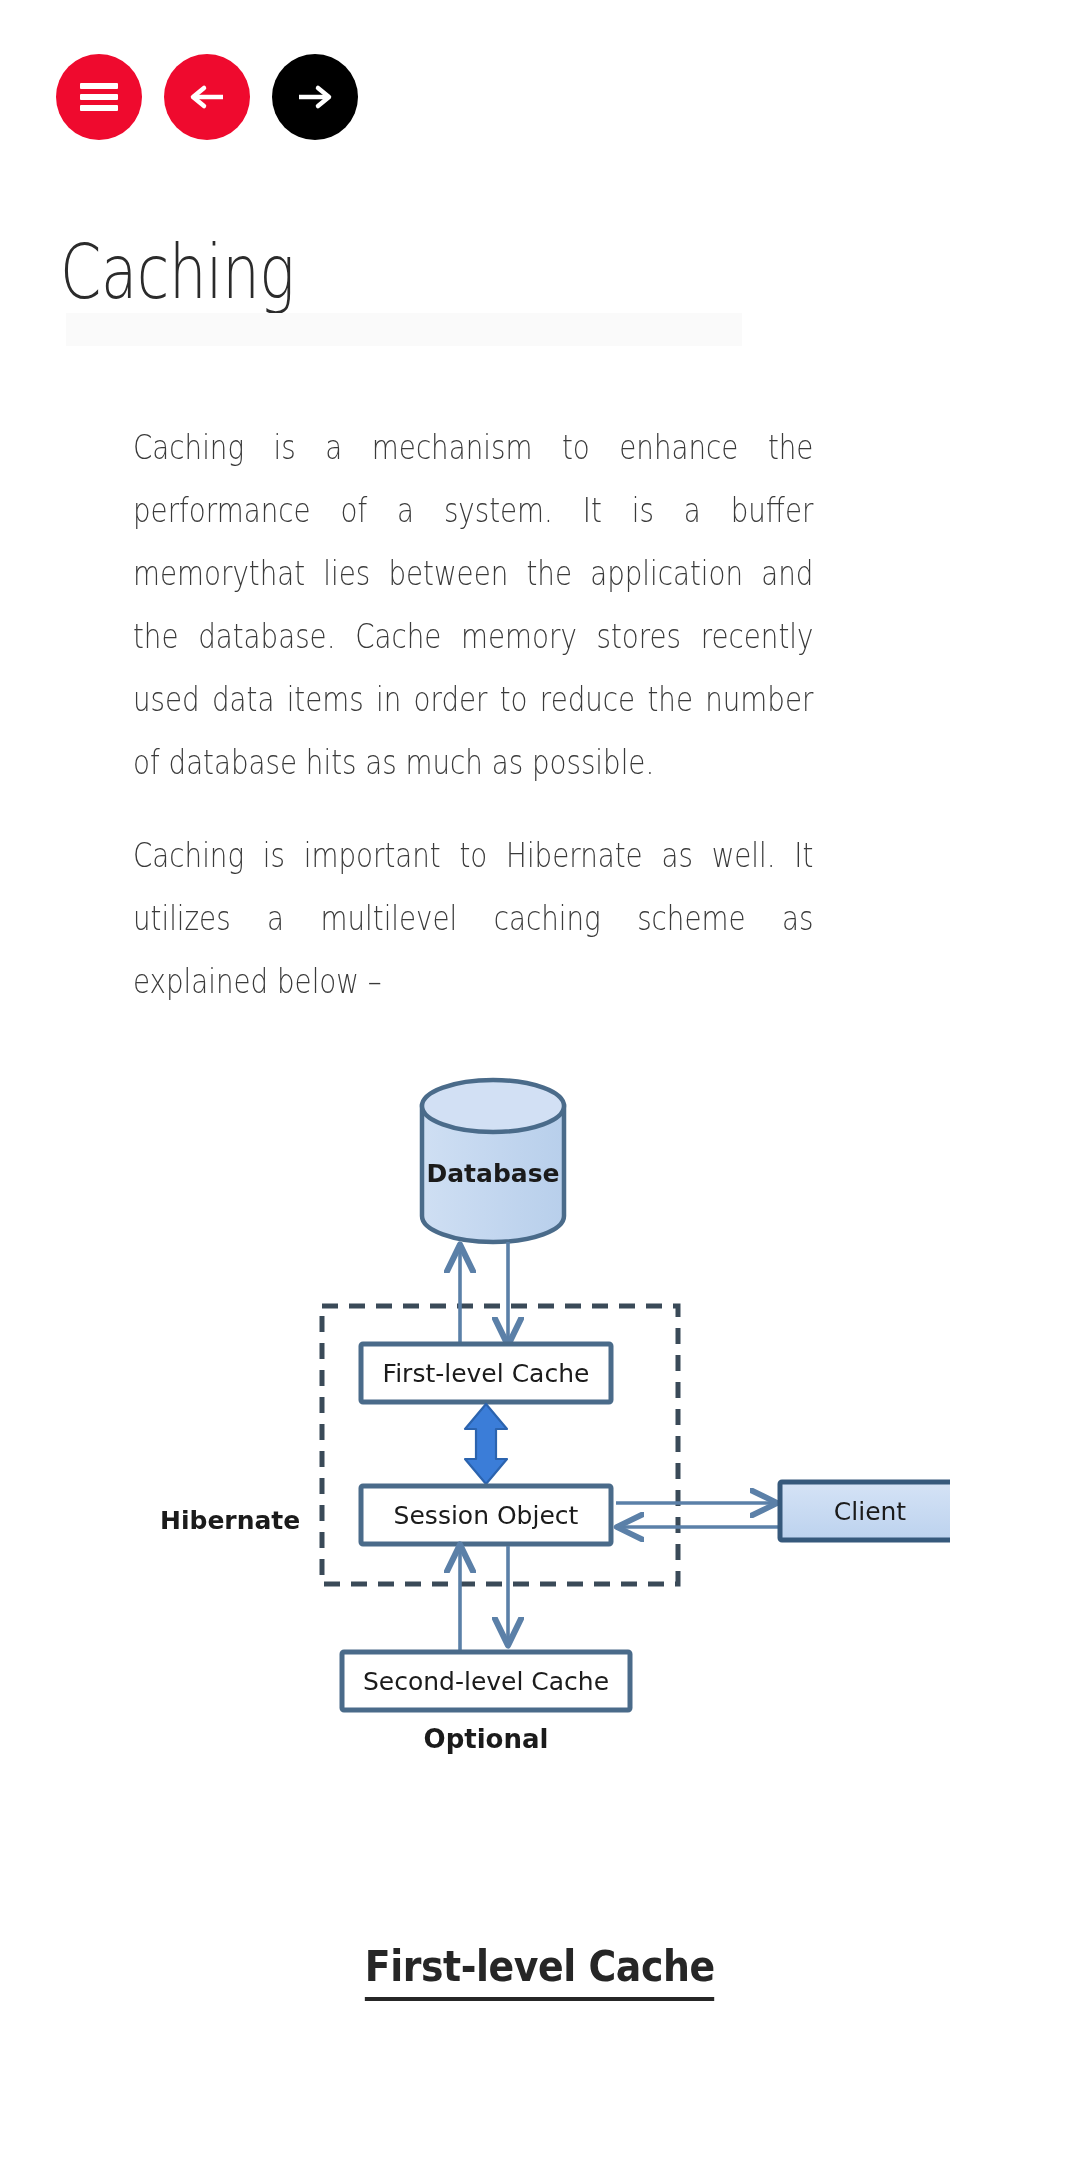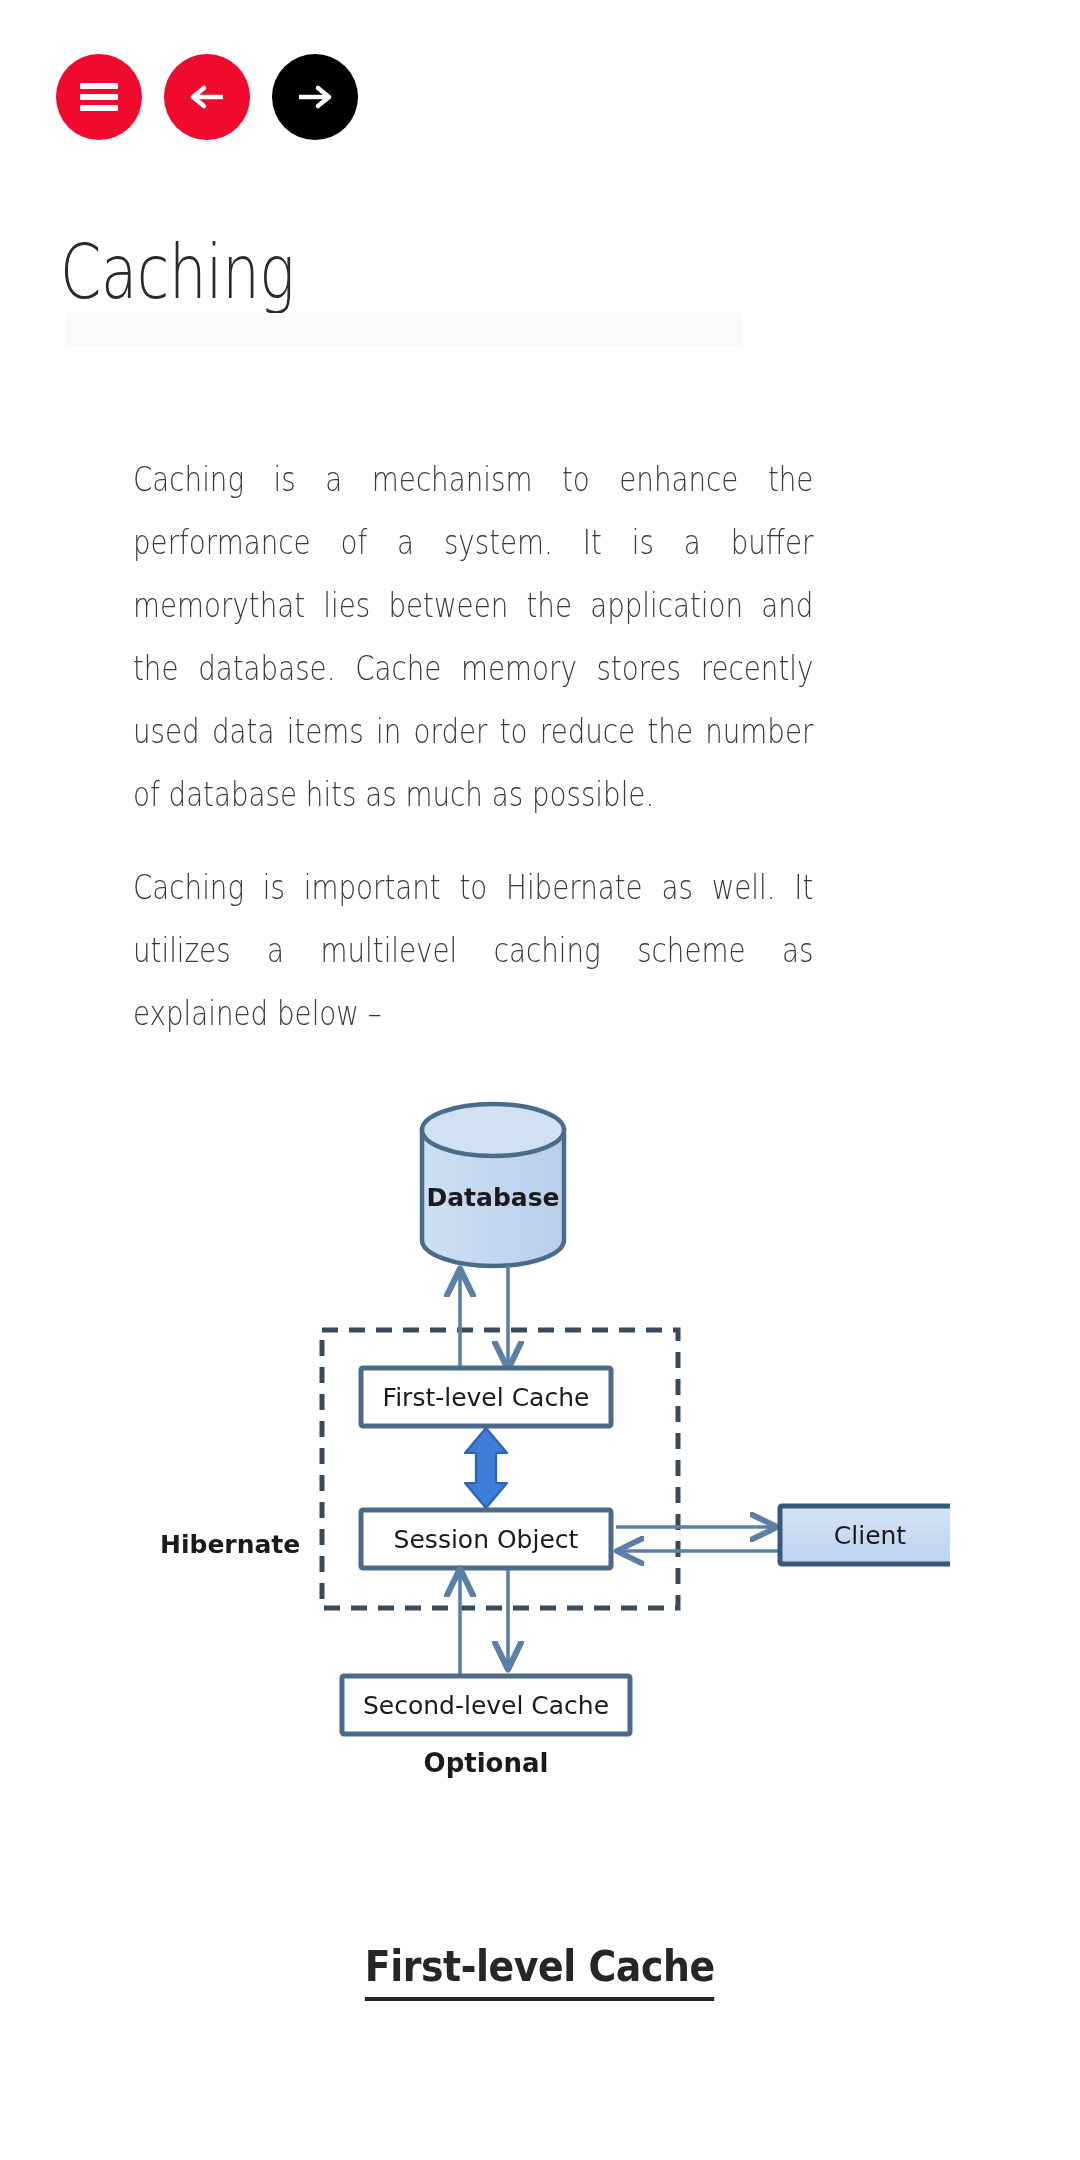--- a/index.html
+++ b/index.html
@@ -75,42 +75,42 @@
     top: 313px;
     width: 676px;
     height: 33px;
     background: #fafafa;
   }
 
   
   .article {
     position: absolute;
     left: 133px;
-    top: 448px;
+    top: 416px;
     width: 680px;
   }
   .para {
     font-family: "DejaVu Sans", sans-serif;
     font-size: 33px;
     font-weight: 300;
     line-height: 63px;
     color: #3a3a3a;
     text-align: justify;
     margin: 0 0 30px 0;
     transform: scaleX(0.84);
     transform-origin: left top;
     width: 810px;
   }
   .para:last-child { margin-bottom: 0; }
 
   
   .diagram {
     position: absolute;
     left: 130px;
-    top: 1068px;
+    top: 1044px;
     width: 820px;
     height: 760px;
   }
   .diagram svg { display: block; }
 
   
   .section-heading {
     position: absolute;
     left: 0;
     top: 1905px;

